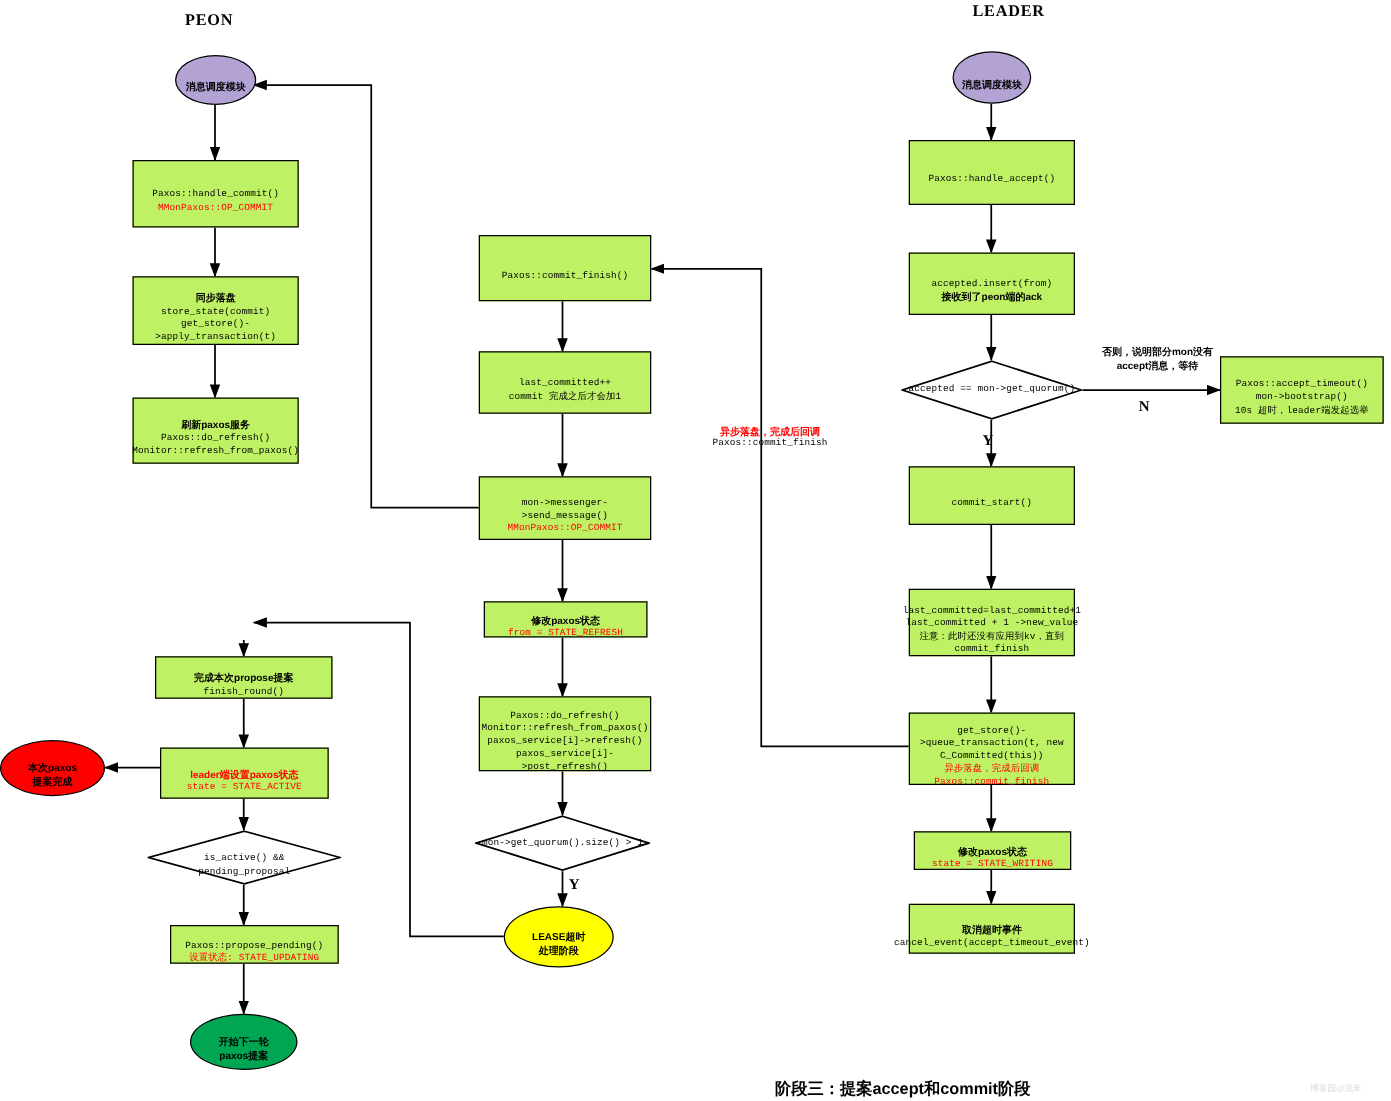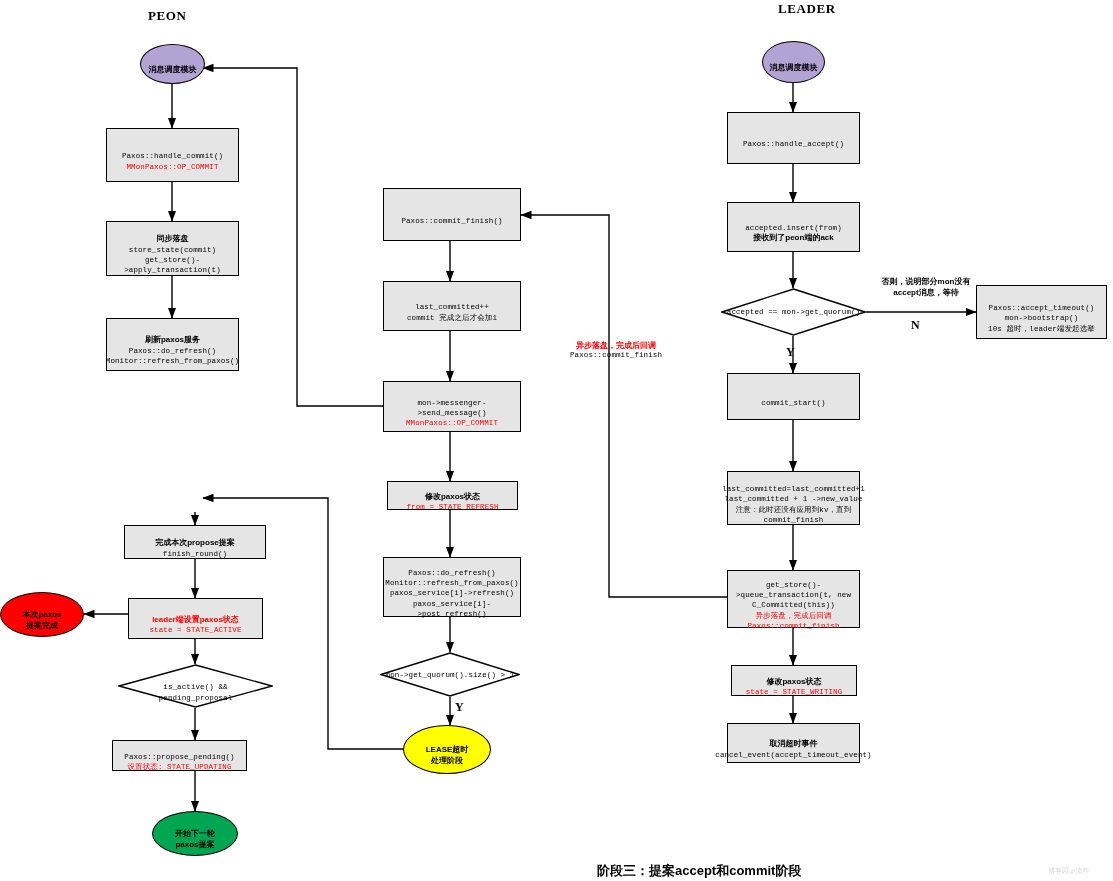--- a/index.html
+++ b/index.html
@@ -1,21 +1,21 @@
 <!DOCTYPE html>
 <html><head>
 <meta charset="utf-8">
 <style>
   html,body{margin:0;padding:0;background:#ffffff;}
   body{width:1113px;height:881px;position:relative;
        font-family:"Liberation Serif", serif;color:#000;}
   #canvas{position:absolute;inset:0;width:1113px;height:881px;}
   .node{position:absolute;box-sizing:border-box;display:flex;
         align-items:center;justify-content:center;text-align:center;}
-  .box{border:1.5px solid #000;background:#e5e5e5;}
+  .box{border:1.5px solid #000;background:#bef264;}
   .diamond-wrap{position:absolute;}
   .diamond-wrap svg{position:absolute;inset:0;}
   .diamond-label{position:absolute;inset:0;display:flex;align-items:center;
         justify-content:center;text-align:center;}
   .ellipse{border-radius:50%;border:1.5px solid #000;}
   .lbl{line-height:1.35;margin-top:13px;}
   .mono{font-family:"Liberation Mono", monospace;font-size:7.5px;letter-spacing:.1px;}
   .cn{font-family:"Liberation Sans", sans-serif;font-size:8px;font-weight:bold;}
   .red{color:#ff0000;}
   .colhead{position:absolute;font-family:"Liberation Serif",serif;
@@ -190,21 +190,21 @@
     <polygon points="77.5,1 154,22 77.5,43 1,22" fill="#fff" stroke="#000" stroke-width="1.4"></polygon>
   </svg>
   <div class="diamond-label">
     <div class="lbl">
       <div class="mono">is_active() &amp;&amp;</div>
       <div class="mono">pending_proposal</div>
     </div>
   </div>
 </div>
 
-<div class="node box" style="left:112px;top:740px;width:135px;height:31px;">
+<div class="node box" style="left:136px;top:740px;width:135px;height:31px;">
   <div class="lbl">
     <div class="mono">Paxos::propose_pending()</div>
     <div class="mono red">设置状态: STATE_UPDATING</div>
   </div>
 </div>
 
 <div class="node ellipse" style="left:152px;top:811px;width:86px;height:45px;background:#00a651;justify-content:center;">
   <div class="lbl">
     <div class="cn">开始下一轮</div>
     <div class="cn">paxos提案</div>
@@ -281,14 +281,14 @@
   </div>
 </div>
 
 <div class="node box" style="left:727px;top:723px;width:133px;height:40px;">
   <div class="lbl">
     <div class="cn">取消超时事件</div>
     <div class="mono">cancel_event(accept_timeout_event)</div>
   </div>
 </div>
 
-<div class="title" style="left:565px;top:862px;padding-left:32px;">阶段三：提案accept和commit阶段</div>
+<div class="title" style="left:588px;top:862px;padding-left:32px;">阶段三：提案accept和commit阶段</div>
 <div class="watermark" style="left:1048px;top:866px;">博客园@流年</div>
 
 </body></html>

